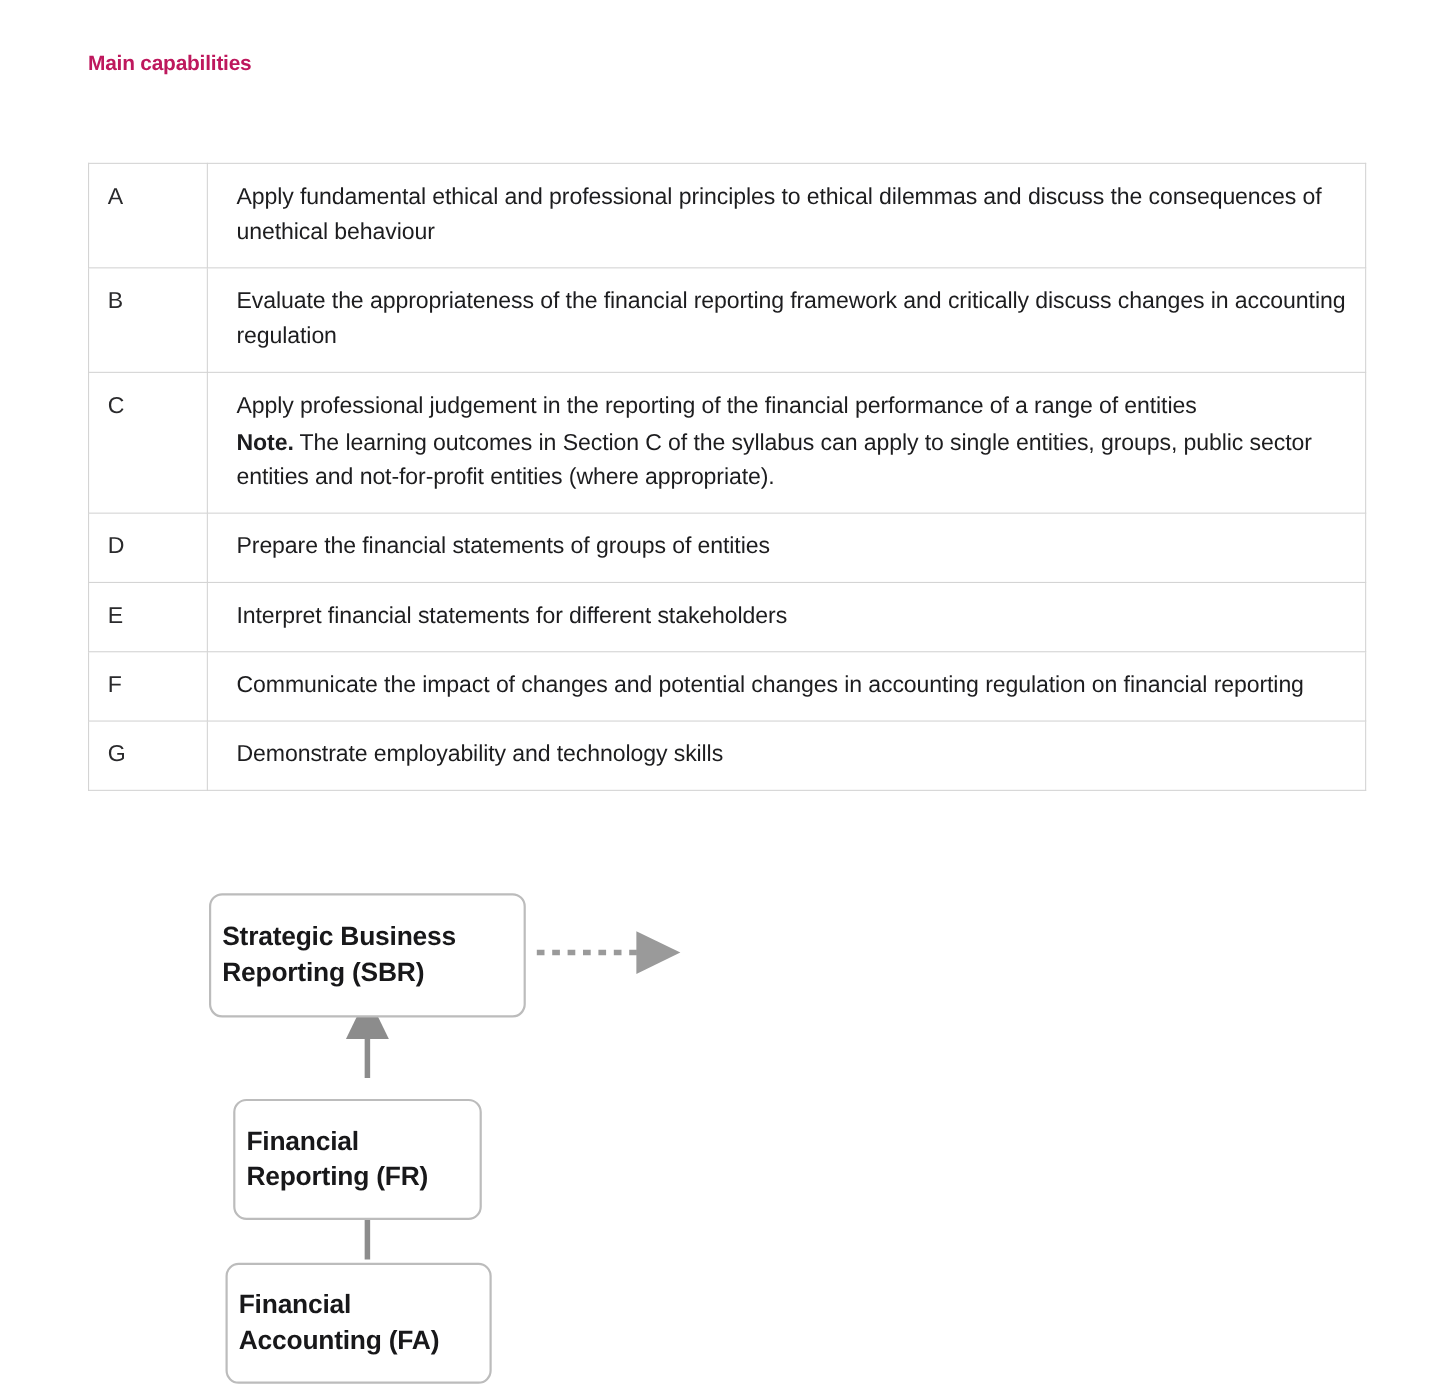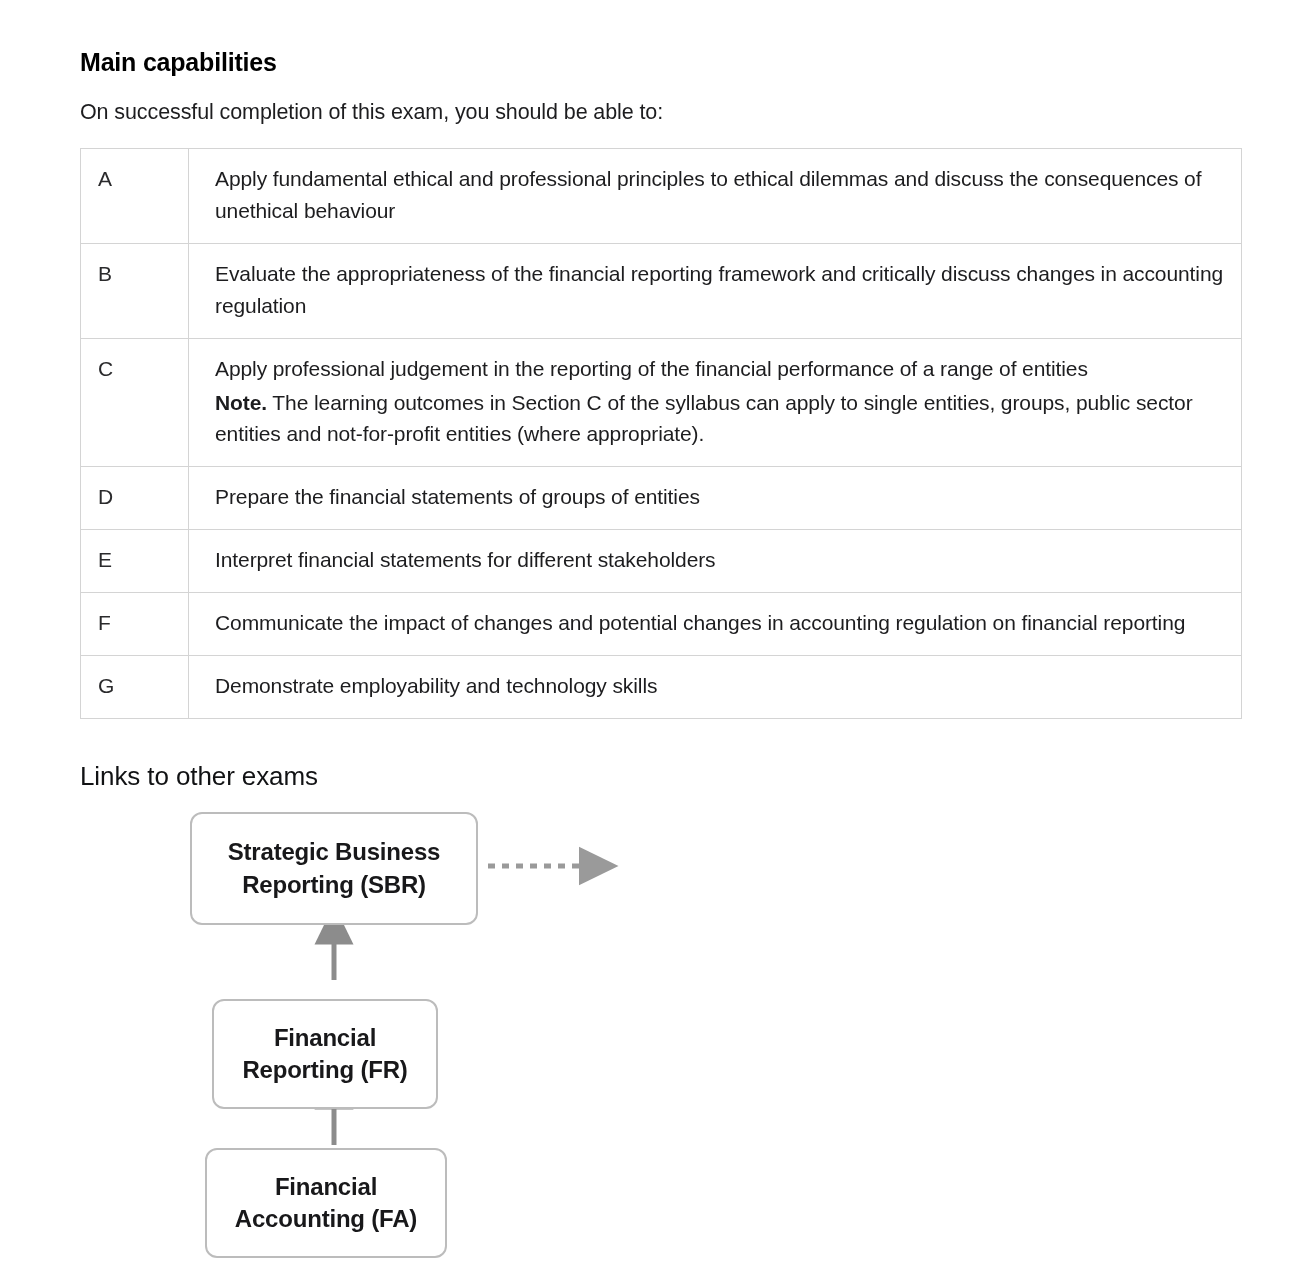--- a/index.html
+++ b/index.html
@@ -23,24 +23,24 @@
     left: 0; top: 0;
     width: 1299px;
     height: 1267px;
   }
 
   
   .h-main {
     position: absolute;
     left: 80px;
     top: 47px;
-    font-size: 25px;
+    font-size: 19px;
     font-weight: 700;
     letter-spacing: -0.2px;
-    color: #000000;
+    color: #be185d;
     line-height: 1.25;
   }
   .subtitle {
     position: absolute;
     left: 80px;
     top: 99px;
     font-size: 21.5px;
     font-weight: 400;
     color: #1d1d1f;
     letter-spacing: -0.1px;
@@ -101,21 +101,21 @@
     height: 477px;
   }
   .node {
     position: absolute;
     border: 2px solid #bcbcbc;
     border-radius: 12px;
     background: #ffffff;
     display: flex;
     align-items: center;
     justify-content: center;
-    text-align: center;
+    text-align: left;
     font-size: 24px;
     font-weight: 700;
     line-height: 1.34;
     color: #18181a;
     letter-spacing: -0.2px;
     padding: 6px 10px;
   }
   .node-sbr {
     left: 190px;
     top: 22px;
@@ -149,21 +149,20 @@
     height: 477px;
     pointer-events: none;
   }
 </style>
 </head>
 <body>
 
 <div class="page">
 
   <div class="h-main">Main capabilities</div>
-  <div class="subtitle">On successful completion of this exam, you should be able to:</div>
 
   <table class="cap-table">
     <tbody>
       <tr>
         <td class="col-letter">A</td>
         <td class="col-text">
           <span>Apply fundamental ethical and professional principles to ethical dilemmas and discuss the consequences of unethical behaviour</span>
         </td>
       </tr>
       <tr>
@@ -199,21 +198,20 @@
       </tr>
       <tr>
         <td class="col-letter">G</td>
         <td class="col-text">
           <span>Demonstrate employability and technology skills</span>
         </td>
       </tr>
     </tbody>
   </table>
 
-  <div class="h-links">Links to other exams</div>
 
   <div class="diagram">
 
     <svg class="conn" viewBox="0 0 1299 477">
       <defs>
         <marker id="ah-dash" markerWidth="9" markerHeight="9" refX="1.5" refY="4.5" orient="auto">
           <path d="M0,0.6 L8,4.5 L0,8.4 Z" fill="#9a9a9a"></path>
         </marker>
         <marker id="ah-solid" markerWidth="9" markerHeight="9" refX="1.5" refY="4.5" orient="auto">
           <path d="M0,0.6 L8,4.5 L0,8.4 Z" fill="#8c8c8c"></path>

